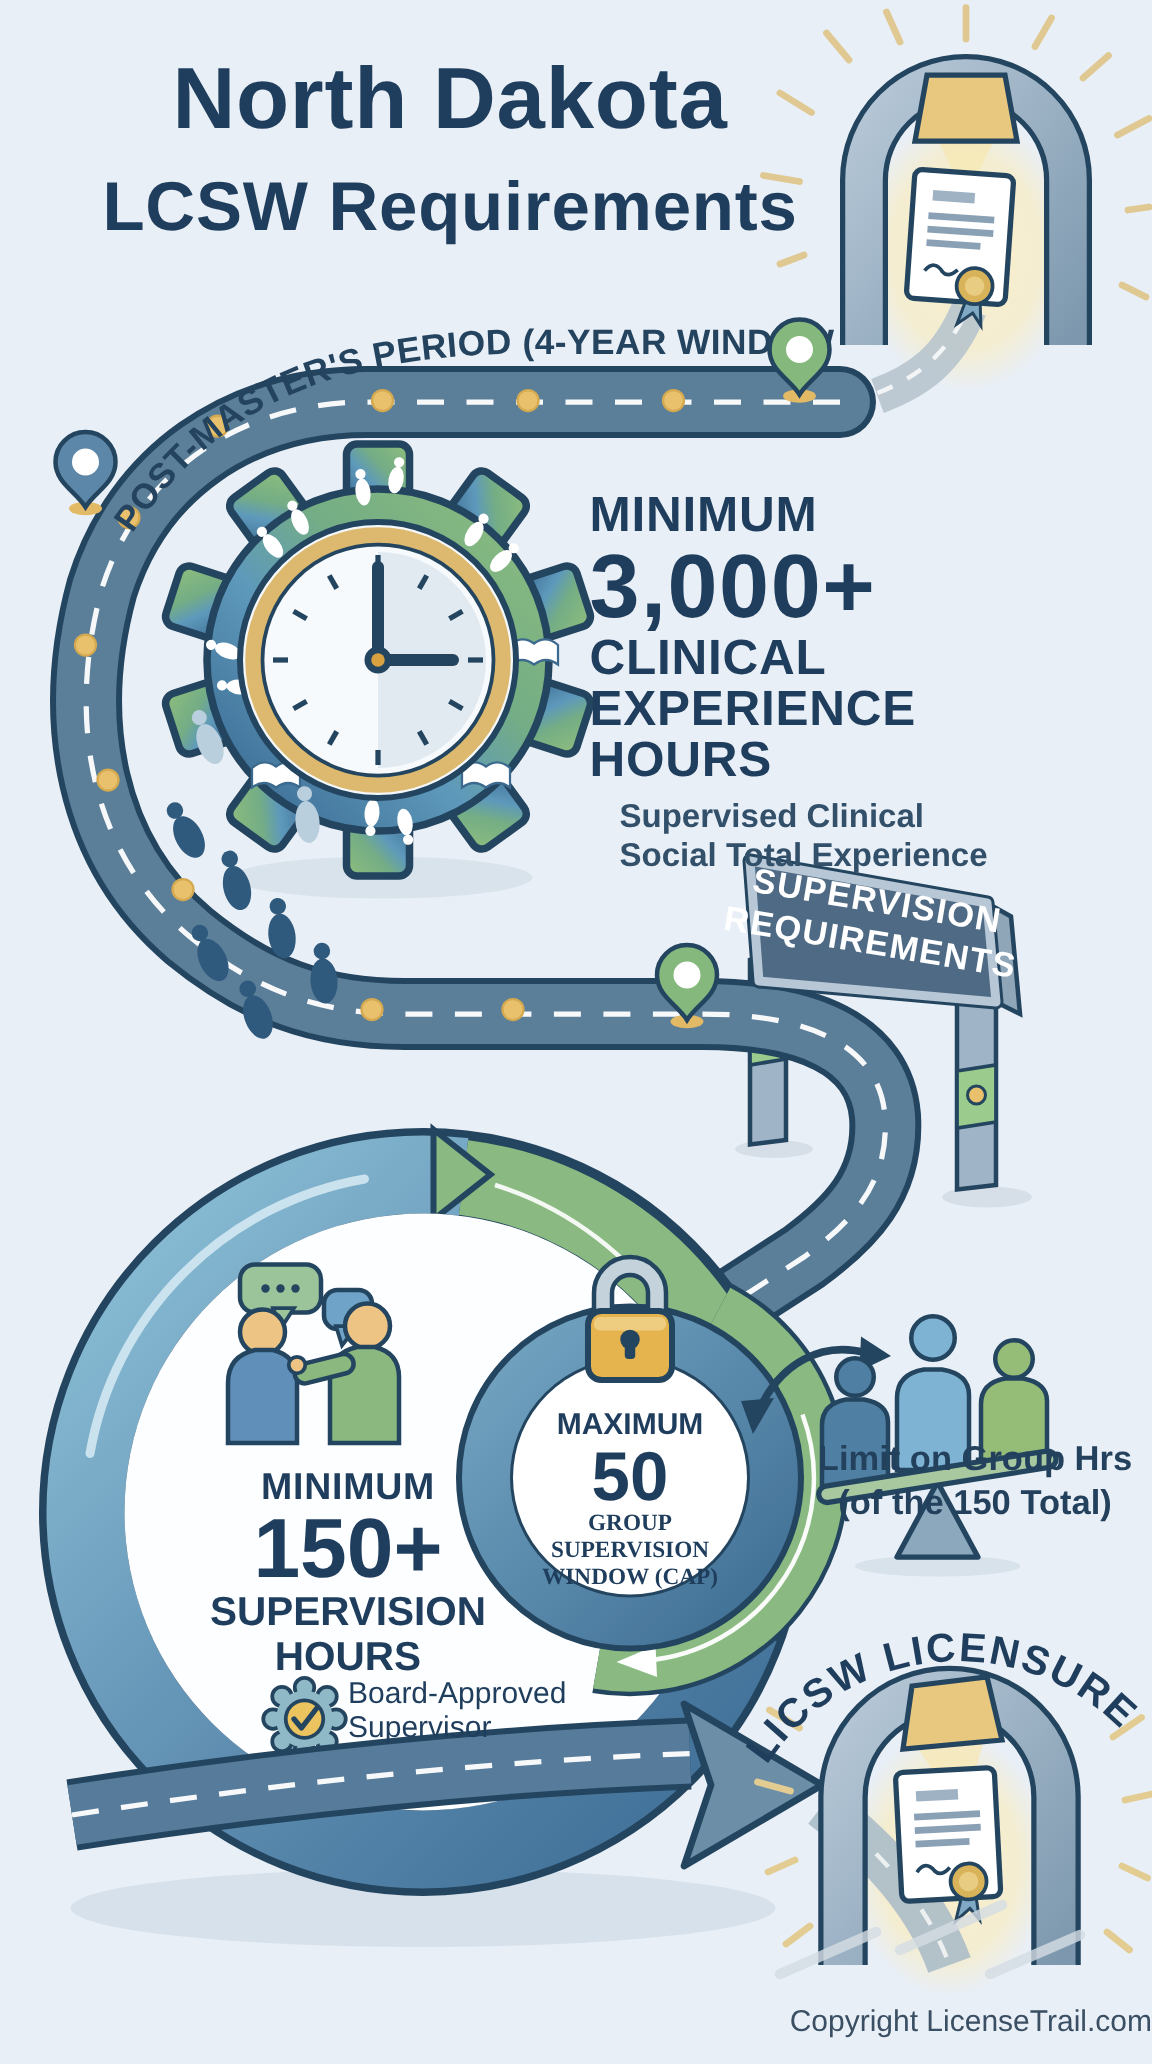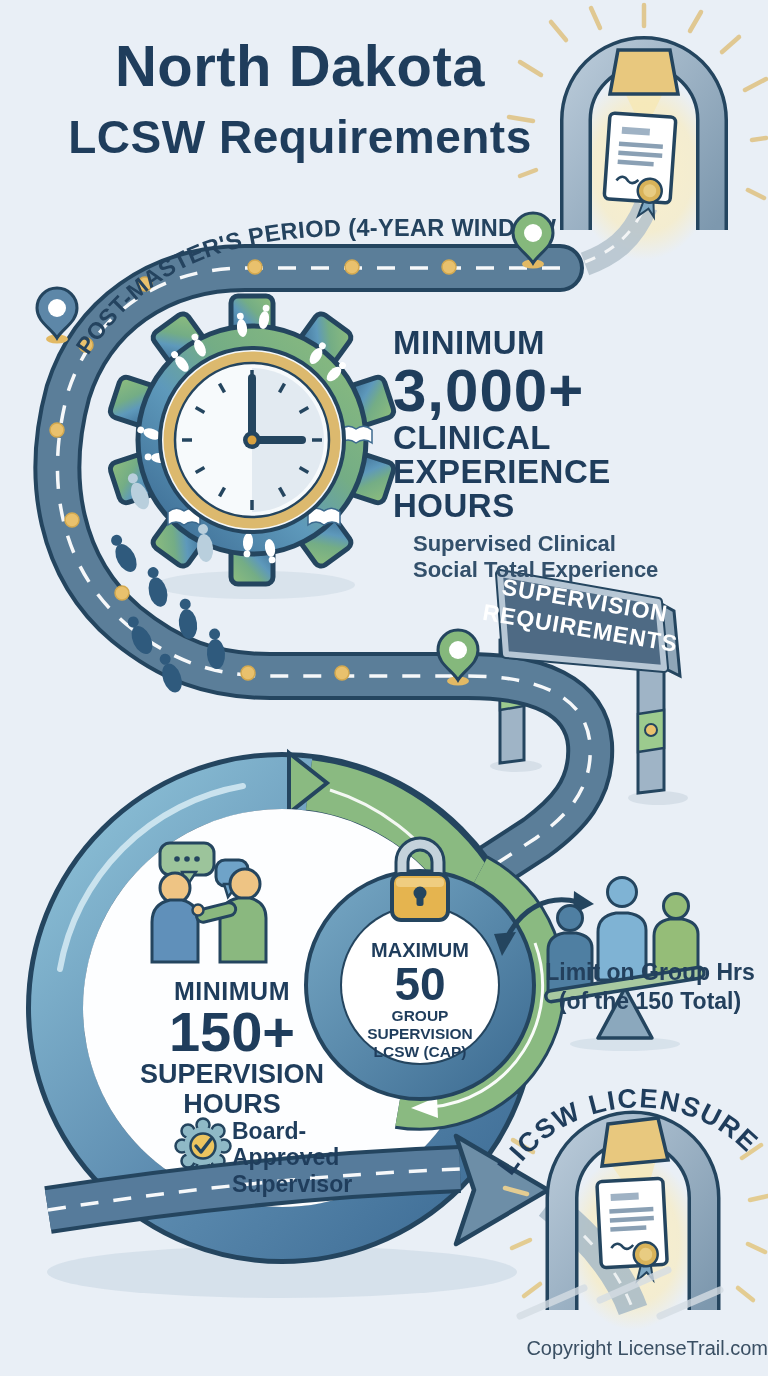--- a/index.html
+++ b/index.html
@@ -12,23 +12,23 @@
   .title-l2{font-size:46px;font-weight:700;letter-spacing:.5px;margin-top:16px;}
   .exp-kicker{font-size:33px;font-weight:800;letter-spacing:.5px;}
   .exp-number{font-size:60px;font-weight:800;letter-spacing:1px;line-height:1.0;}
   .exp-line{font-size:33px;font-weight:800;letter-spacing:.5px;line-height:1.03;}
   .exp-sub{font-size:22px;font-weight:700;color:#33506b;line-height:1.2;margin-top:8px;margin-left:20px;}
   .c-kicker{font-size:25px;font-weight:800;letter-spacing:.5px;}
   .c-number{font-size:56px;font-weight:800;line-height:1.0;}
   .c-line{font-size:27px;font-weight:800;line-height:1.1;}
   .g-kicker{font-size:20px;font-weight:800;}
   .g-number{font-size:46px;font-weight:800;line-height:1.0;}
-  .g-line{font-size:15.5px;font-weight:800;line-height:1.15;}
+  .g-line{font-size:15.5px;font-weight:800;line-height:1.15;font-family:Liberation Serif, serif;}
   .note-line{font-size:23px;font-weight:700;line-height:1.25;color:#23405d;}
-  .badge-line{font-size:23px;font-weight:700;line-height:1.15;}
+  .badge-line{font-size:20px;font-weight:400;line-height:1.15;}
   .footer{font-size:20px;color:#3a4f63;}
 </style>
 </head>
 <body>
 
 <div class="canvas">
 
 <svg width="768" height="1376" viewBox="0 0 768 1376">
   <defs>
     <linearGradient id="ringGrad" x1="0" y1="0" x2="1" y2="1">
@@ -440,21 +440,21 @@
 <div class="ov" style="left:232px;top:1118px;width:175px;">
   <div class="badge-line">Board-Approved</div>
   <div class="badge-line">Supervisor</div>
 </div>
 
 <div class="ov center" style="left:345px;top:940px;width:150px;">
   <div class="g-kicker">MAXIMUM</div>
   <div class="g-number">50</div>
   <div class="g-line">GROUP</div>
   <div class="g-line">SUPERVISION</div>
-  <div class="g-line">LCSW (CAP)</div>
+  <div class="g-line">WINDOW (CAP)</div>
 </div>
 
 <div class="ov center" style="left:530px;top:958px;width:240px;">
   <div class="note-line">Limit on Group Hrs</div>
   <div class="note-line">(of the 150 Total)</div>
 </div>
 
 <div class="ov center footer" style="left:0;top:1338px;width:768px;text-align:right;">Copyright LicenseTrail.com</div>
 
 </div>

